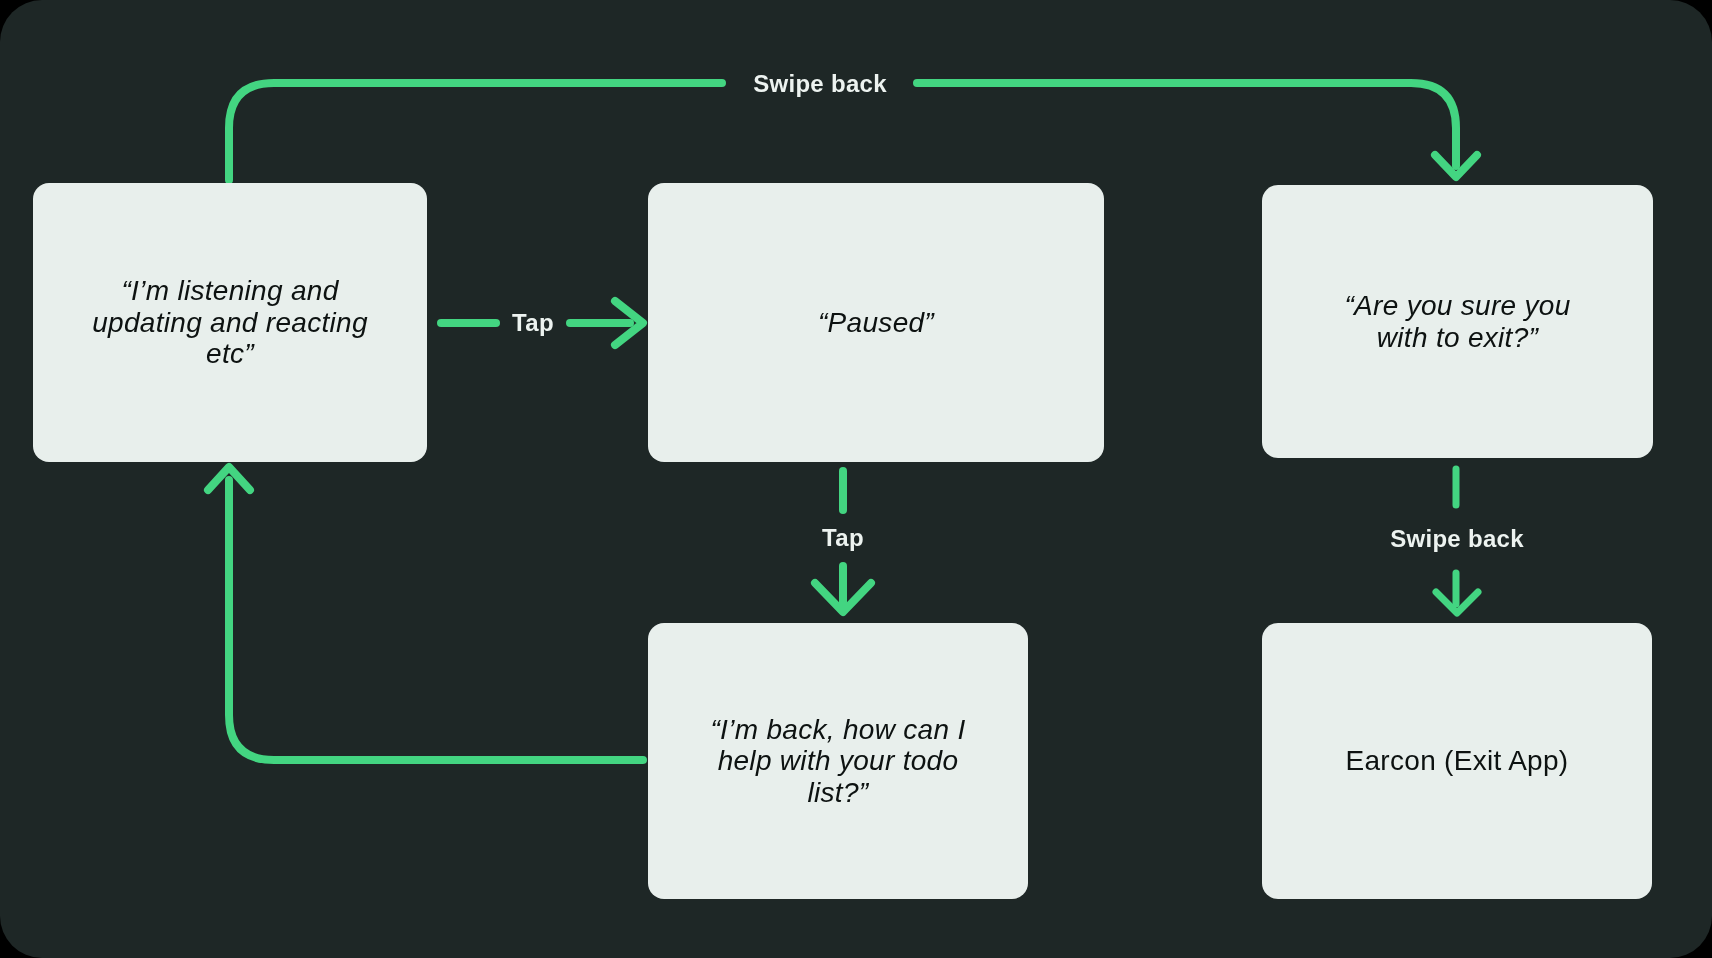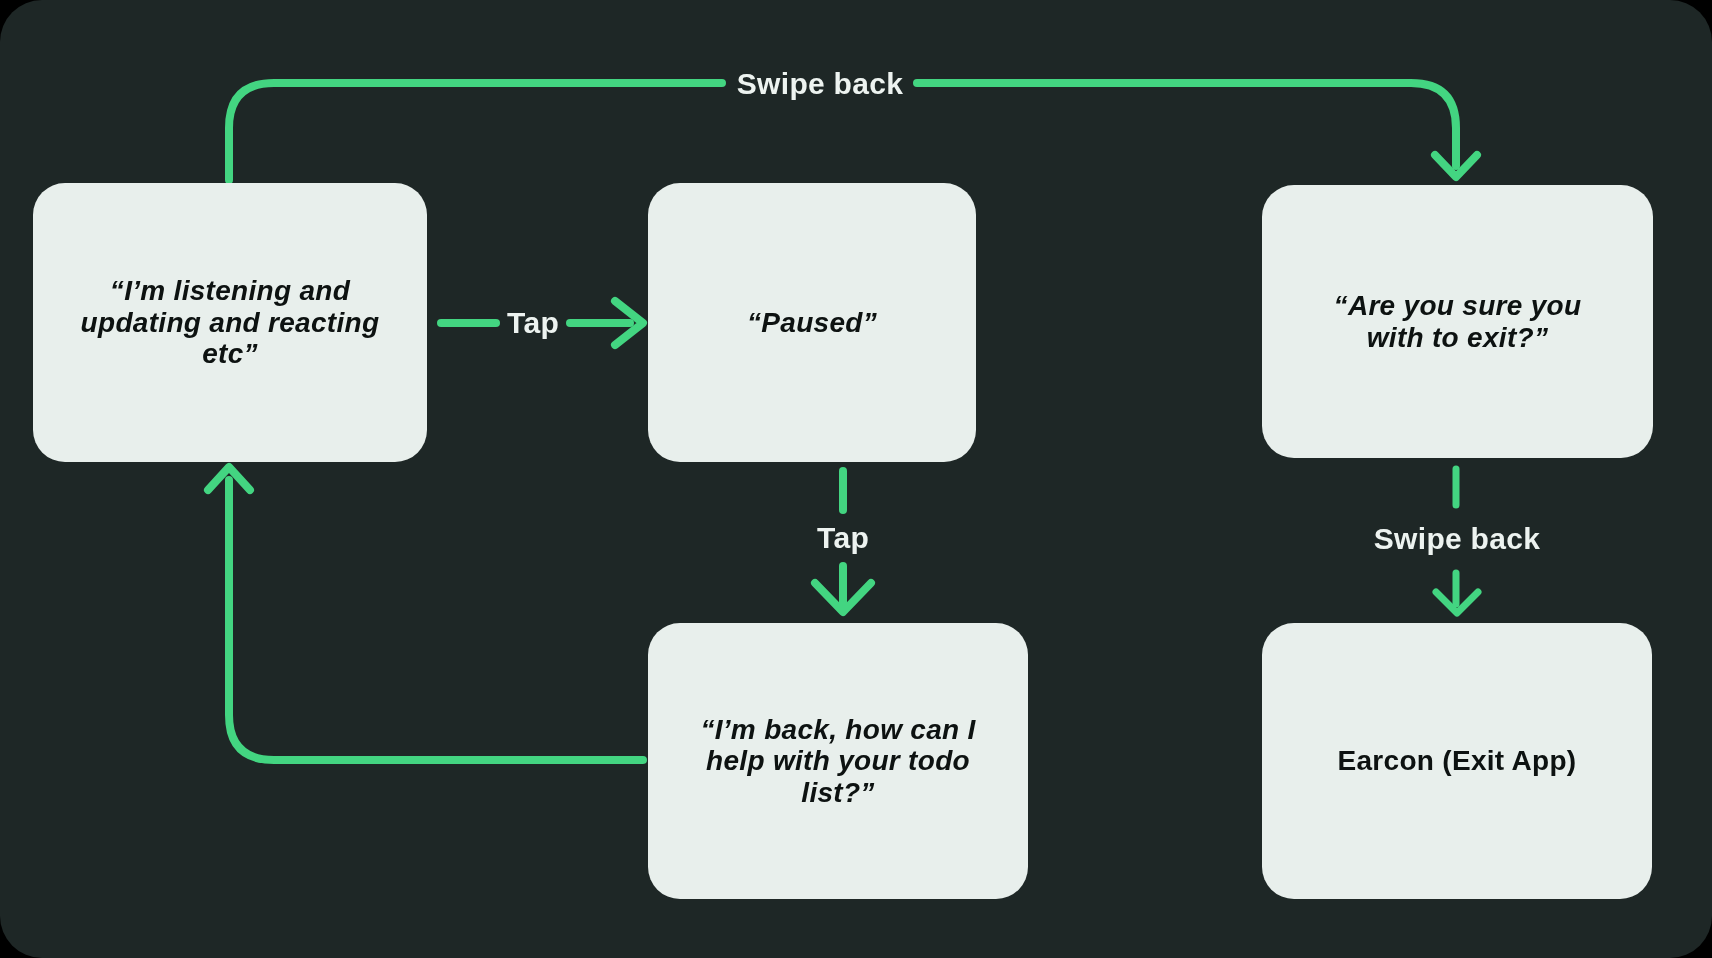--- a/index.html
+++ b/index.html
@@ -22,40 +22,40 @@
     position:absolute;left:0;top:0;width:1712px;height:958px;
     background:var(--panel);
     border-radius:42px;
   }
   .edges-svg{position:absolute;left:0;top:0;width:1712px;height:958px;}
   .edge{stroke:var(--accent);fill:none;stroke-width:8;stroke-linecap:round;stroke-linejoin:round;}
   .edge.thin{stroke-width:7;}
   .node{
     position:absolute;
     background:var(--node-fill);
-    border-radius:32px;
+    border-radius:16px;
     display:flex;align-items:center;justify-content:center;
     text-align:center;
     color:var(--node-text);
-    font-weight:bold;font-style:italic;
+    font-weight:normal;font-style:italic;
     font-size:28px;line-height:1.12;letter-spacing:0.3px;
     white-space:pre-line;
     padding:20px 30px;
   }
   .node.upright{font-style:normal;}
   .node-listening{left:33px;top:183px;width:394px;height:279px;}
-  .node-paused{left:648px;top:183px;width:328px;height:279px;}
+  .node-paused{left:648px;top:183px;width:456px;height:279px;}
   .node-confirm{left:1262px;top:185px;width:391px;height:273px;}
   .node-resume{left:648px;top:623px;width:380px;height:276px;}
   .node-earcon{left:1262px;top:623px;width:390px;height:276px;}
   .edge-label{
     position:absolute;
     transform:translate(-50%,-50%);
     color:var(--label-text);
-    font-weight:bold;font-size:30px;letter-spacing:0.3px;
+    font-weight:bold;font-size:24px;letter-spacing:0.3px;
     white-space:nowrap;
   }
   .label-swipe-top{left:820px;top:84px;}
   .label-tap-h{left:533px;top:323px;}
   .label-tap-v{left:843px;top:538px;}
   .label-swipe-v{left:1457px;top:539px;}
 </style>
 </head>
 <body>
 

